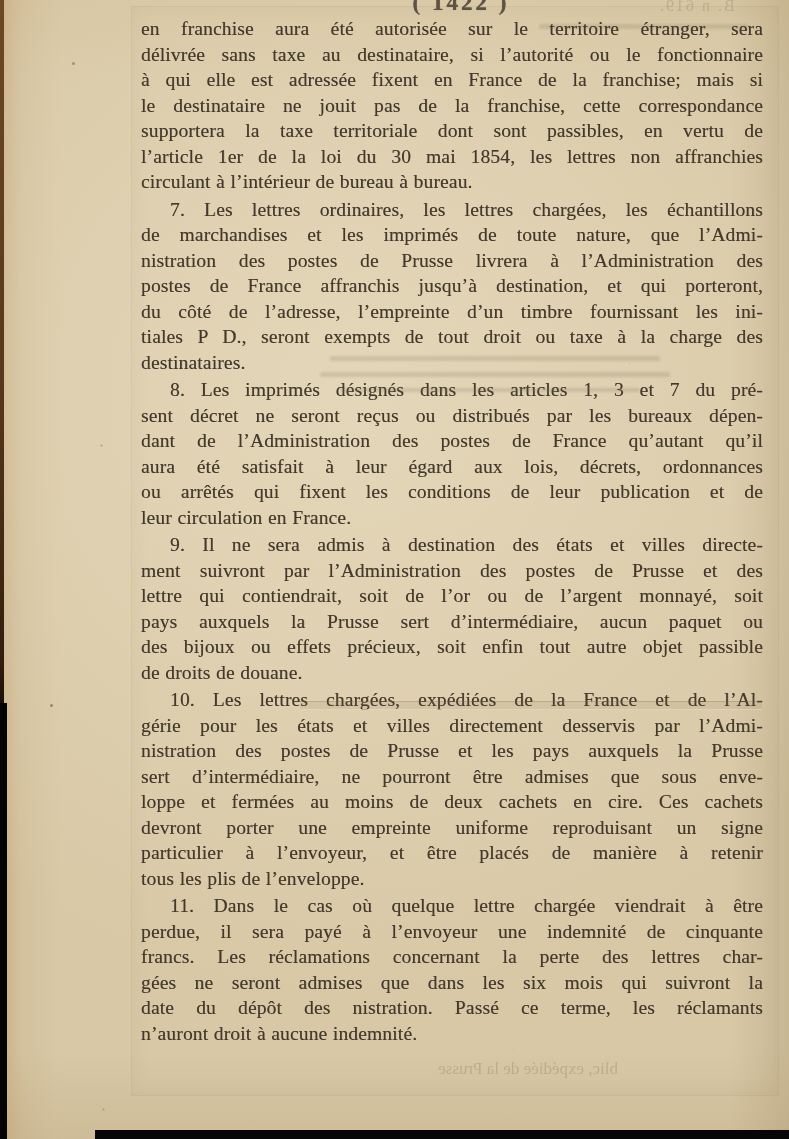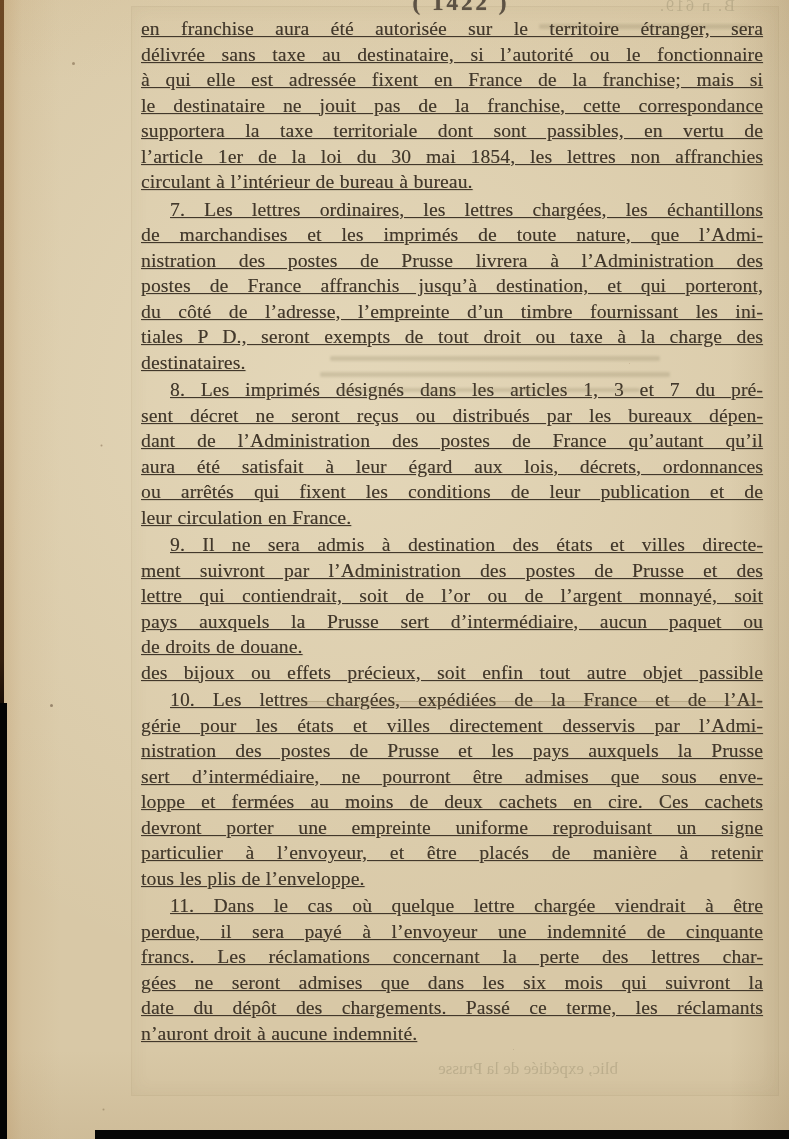--- a/index.html
+++ b/index.html
@@ -33,21 +33,21 @@
 
   .text-block {
     position: absolute; left: 141px; top: 16px; width: 622px;
     color: #42382b;
     font-size: 19.5px;
     line-height: 25.5px;
     letter-spacing: 0.15px;
     word-spacing: 0.5px;
     text-shadow: 0.3px 0.3px 0.3px rgba(58,48,38,0.45);
   }
-  .para { margin: 0; text-decoration: underline; }
+  .para { margin: 0; }
   .para + .para { margin-top: 2px; }
   .line { text-align: justify; text-align-last: justify; }
   .line.last { text-align-last: left; }
   .para.indent .line.first { text-indent: 29px; }
 
   
   .ghost {
     position: absolute;
     color: #8b8264;
     filter: blur(0.7px);
@@ -125,39 +125,39 @@
         <div class="line">dant de l’Administration des postes de France qu’autant qu’il</div>
         <div class="line">aura été satisfait à leur égard aux lois, décrets, ordonnances</div>
         <div class="line">ou arrêtés qui fixent les conditions de leur publication et de</div>
         <div class="line last">leur circulation en France.</div>
       </div>
       <div class="para indent">
         <div class="line first">9. Il ne sera admis à destination des états et villes directe-</div>
         <div class="line">ment suivront par l’Administration des postes de Prusse et des</div>
         <div class="line">lettre qui contiendrait, soit de l’or ou de l’argent monnayé, soit</div>
         <div class="line">pays auxquels la Prusse sert d’intermédiaire, aucun paquet ou</div>
+        <div class="line">des bijoux ou effets précieux, soit enfin tout autre objet passible</div>
         <div class="line last">de droits de douane.</div>
-        <div class="line">des bijoux ou effets précieux, soit enfin tout autre objet passible</div>
       </div>
       <div class="para indent">
         <div class="line first">10. Les lettres chargées, expédiées de la France et de l’Al-</div>
         <div class="line">gérie pour les états et villes directement desservis par l’Admi-</div>
         <div class="line">nistration des postes de Prusse et les pays auxquels la Prusse</div>
         <div class="line">sert d’intermédiaire, ne pourront être admises que sous enve-</div>
         <div class="line">loppe et fermées au moins de deux cachets en cire. Ces cachets</div>
         <div class="line">devront porter une empreinte uniforme reproduisant un signe</div>
         <div class="line">particulier à l’envoyeur, et être placés de manière à retenir</div>
         <div class="line last">tous les plis de l’enveloppe.</div>
       </div>
       <div class="para indent">
         <div class="line first">11. Dans le cas où quelque lettre chargée viendrait à être</div>
         <div class="line">perdue, il sera payé à l’envoyeur une indemnité de cinquante</div>
         <div class="line">francs. Les réclamations concernant la perte des lettres char-</div>
         <div class="line">gées ne seront admises que dans les six mois qui suivront la</div>
-        <div class="line">date du dépôt des chargements. Passé ce terme, les réclamants</div>
+        <div class="line">date du dépôt des nistration. Passé ce terme, les réclamants</div>
         <div class="line last">n’auront droit à aucune indemnité.</div>
       </div>
     </div>
 
   <div class="smudge smudge-a"></div>
   <div class="smudge smudge-b"></div>
   <div class="smudge smudge-c"></div>
   <div class="ghost-rule"></div>
 
   <div class="ghost ghost-bottom">blic, expédiée de la Prusse</div>

